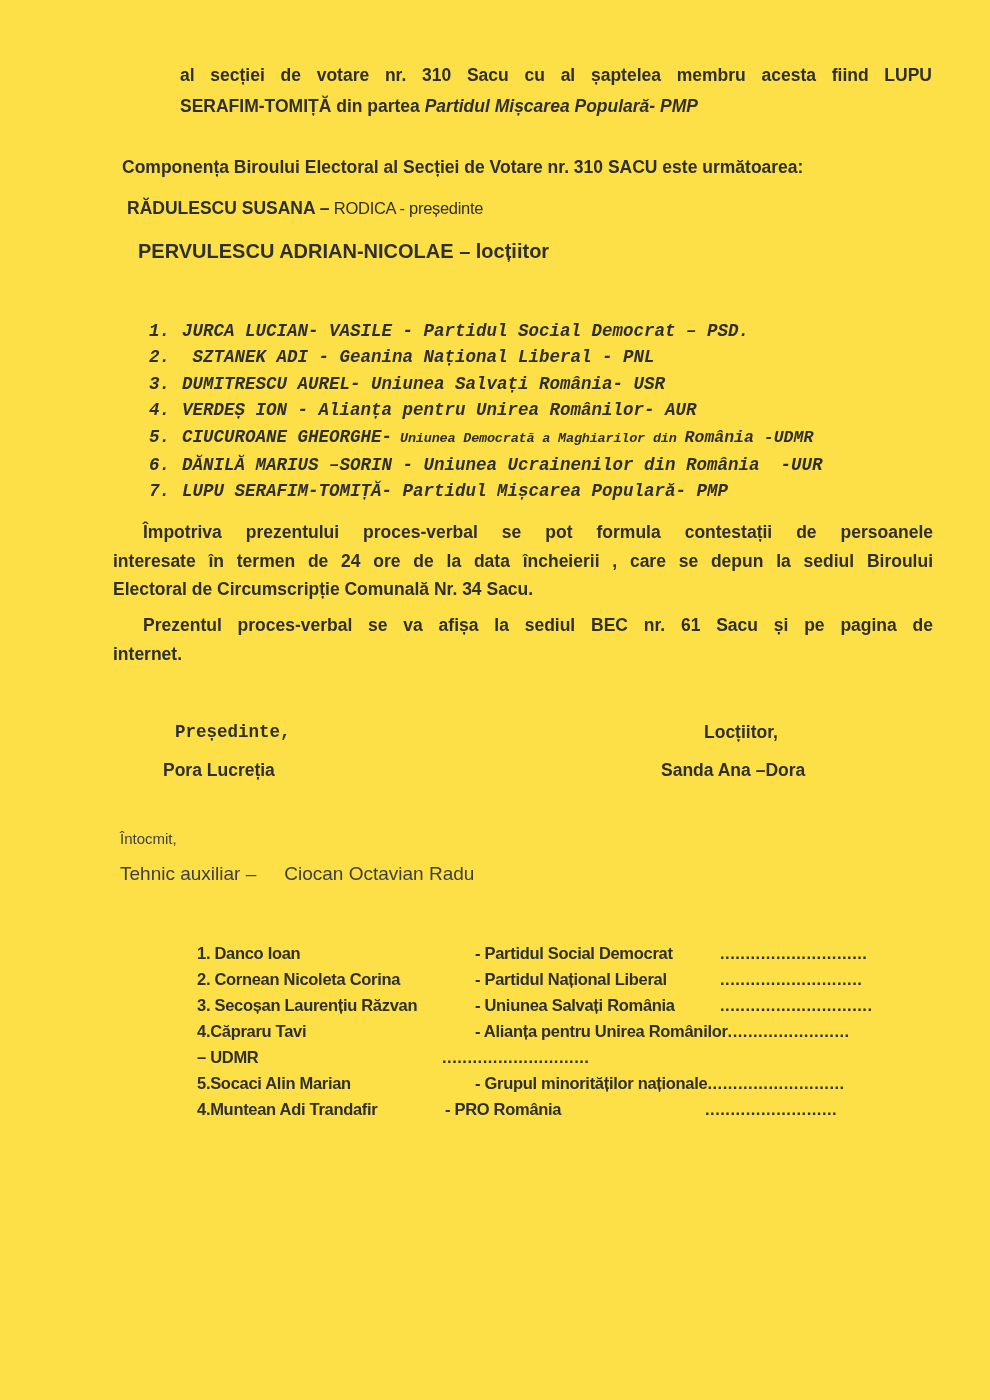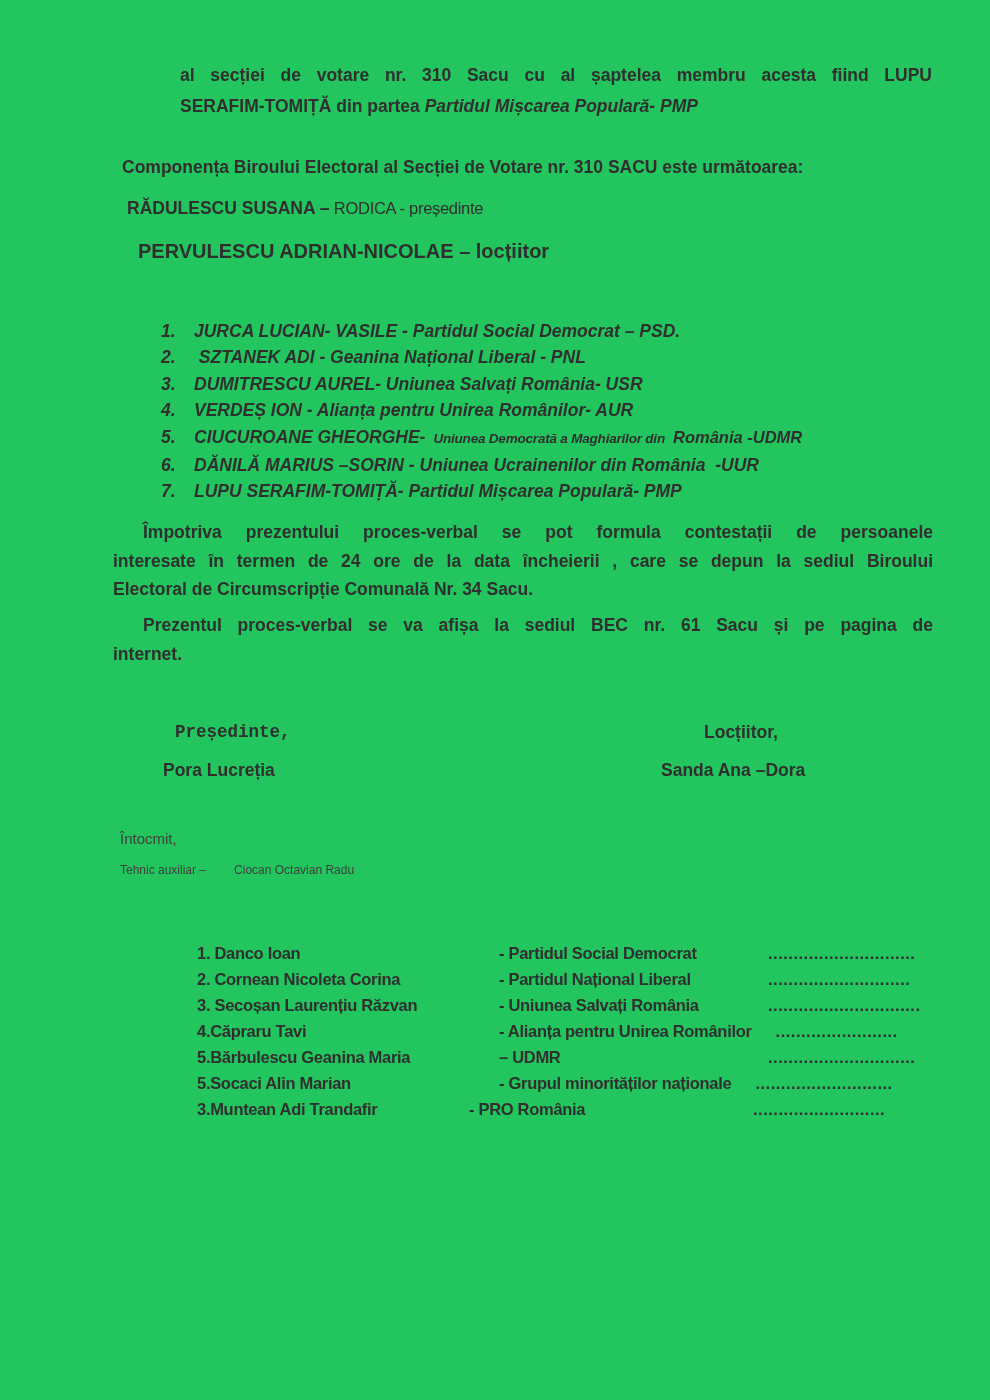--- a/index.html
+++ b/index.html
@@ -1,63 +1,63 @@
 <!DOCTYPE html>
 <html><head>
 <meta charset="utf-8">
 <style>
   html,body{margin:0;padding:0;background:#ffffff;}
   .page{
     position:relative;
     width:990px;height:1400px;
-    background:#22c55e;
+    background:#fde047;
     font-family:"Liberation Sans",sans-serif;
     color:#2f2f2f;
     overflow:hidden;
   }
   
   .intro{position:absolute;left:180px;top:60px;width:752px;
          font-size:17.5px;font-weight:bold;line-height:31px;}
   .intro .l1{text-align:justify;text-align-last:justify;}
   .intro .ital{font-style:italic;}
   
   .heading{position:absolute;left:122px;top:157px;font-size:17.5px;font-weight:bold;}
   
   .rad{position:absolute;left:127px;top:198px;font-size:17.5px;white-space:pre;}
   .rad .boldpart{font-weight:bold;}
   .rad .rest{font-size:16.5px;letter-spacing:-0.3px;}
   .perv{position:absolute;left:138px;top:240px;font-size:20px;font-weight:bold;}
   
-  .members{position:absolute;left:161px;top:318px;
-           font-size:17.5px;font-weight:bold;font-style:italic;}
+  .members{position:absolute;left:149px;top:318px;
+           font-size:17.5px;font-weight:bold;font-style:italic;font-family:Liberation Mono, monospace;}
   .member{line-height:26.4px;white-space:pre;}
   .member .num{display:inline-block;width:33px;}
   .member .small{font-size:13.5px;letter-spacing:-0.2px;margin:0 8px;}
   .member .mid{font-size:16.5px;font-weight:600;}
   
   .para{position:absolute;left:113px;width:820px;
         font-size:17.5px;font-weight:bold;line-height:28.6px;}
   .para .jl{text-align:justify;text-align-last:justify;}
   .para .indent{text-indent:30px;}
   .contest{top:518px;}
   .display{top:611px;}
   
   .sig{position:absolute;font-size:17.5px;font-weight:bold;white-space:pre;}
   .sig-lt{left:175px;top:722px;font-family:Liberation Mono, monospace;}
   .sig-ln{left:163px;top:760px;}
   .sig-rt{left:704px;top:722px;}
   .sig-rn{left:661px;top:760px;}
   
   .prep-label{position:absolute;left:120px;top:830px;font-size:15px;color:#3f3f3f;}
-  .prep-row{position:absolute;left:120px;top:863px;font-size:12px;color:#3f3f3f;white-space:pre;}
+  .prep-row{position:absolute;left:120px;top:863px;font-size:19px;color:#3f3f3f;white-space:pre;}
   .prep-row .pname{margin-left:28px;}
   
   .delegates{position:absolute;left:197px;top:940px;
              font-size:16.5px;font-weight:700;letter-spacing:-0.3px;}
-  .drow{display:flex;line-height:26px;white-space:pre;gap:24px;}
+  .drow{display:flex;line-height:26px;white-space:pre;}
   .drow .dname{width:278px;flex:none;}
   .drow .party{flex:none;}
   .drow.gap .party{min-width:245px;}
   .drow.r7 .dname{width:248px;}
   .drow.r7 .party{min-width:260px;}
   .drow .dots{letter-spacing:0.5px;}
 </style>
 </head>
 <body>
 
@@ -101,18 +101,18 @@
   <div class="sig sig-rn">Sanda Ana –Dora</div>
 
   <div class="prep-label">Întocmit,</div>
   <div class="prep-row"><span>Tehnic auxiliar –</span><span class="pname">Ciocan Octavian Radu</span></div>
 
   <div class="delegates">
     <div class="drow gap"><span class="dname">1. Danco Ioan</span><span class="party">- Partidul Social Democrat</span><span class="dots">.............................</span></div>
     <div class="drow gap"><span class="dname">2. Cornean Nicoleta Corina</span><span class="party">- Partidul Național Liberal</span><span class="dots">............................</span></div>
     <div class="drow gap"><span class="dname">3. Secoșan Laurențiu Răzvan</span><span class="party">- Uniunea Salvați România</span><span class="dots">..............................</span></div>
     <div class="drow"><span class="dname">4.Căpraru Tavi</span><span class="party">- Alianța pentru Unirea Românilor</span><span class="dots">........................</span></div>
-    <div class="drow gap"><span class="dname">5.Bărbulescu Geanina Maria</span><span class="party">– UDMR</span><span class="dots">.............................</span></div>
+    <div class="drow gap"><span class="party">– UDMR</span><span class="dots">.............................</span></div>
     <div class="drow"><span class="dname">5.Socaci Alin Marian</span><span class="party">- Grupul minorităților naționale</span><span class="dots">...........................</span></div>
-    <div class="drow r7"><span class="dname">3.Muntean Adi Trandafir</span><span class="party">- PRO România</span><span class="dots">..........................</span></div>
+    <div class="drow r7"><span class="dname">4.Muntean Adi Trandafir</span><span class="party">- PRO România</span><span class="dots">..........................</span></div>
   </div>
 
 </div>
 
 </body></html>

